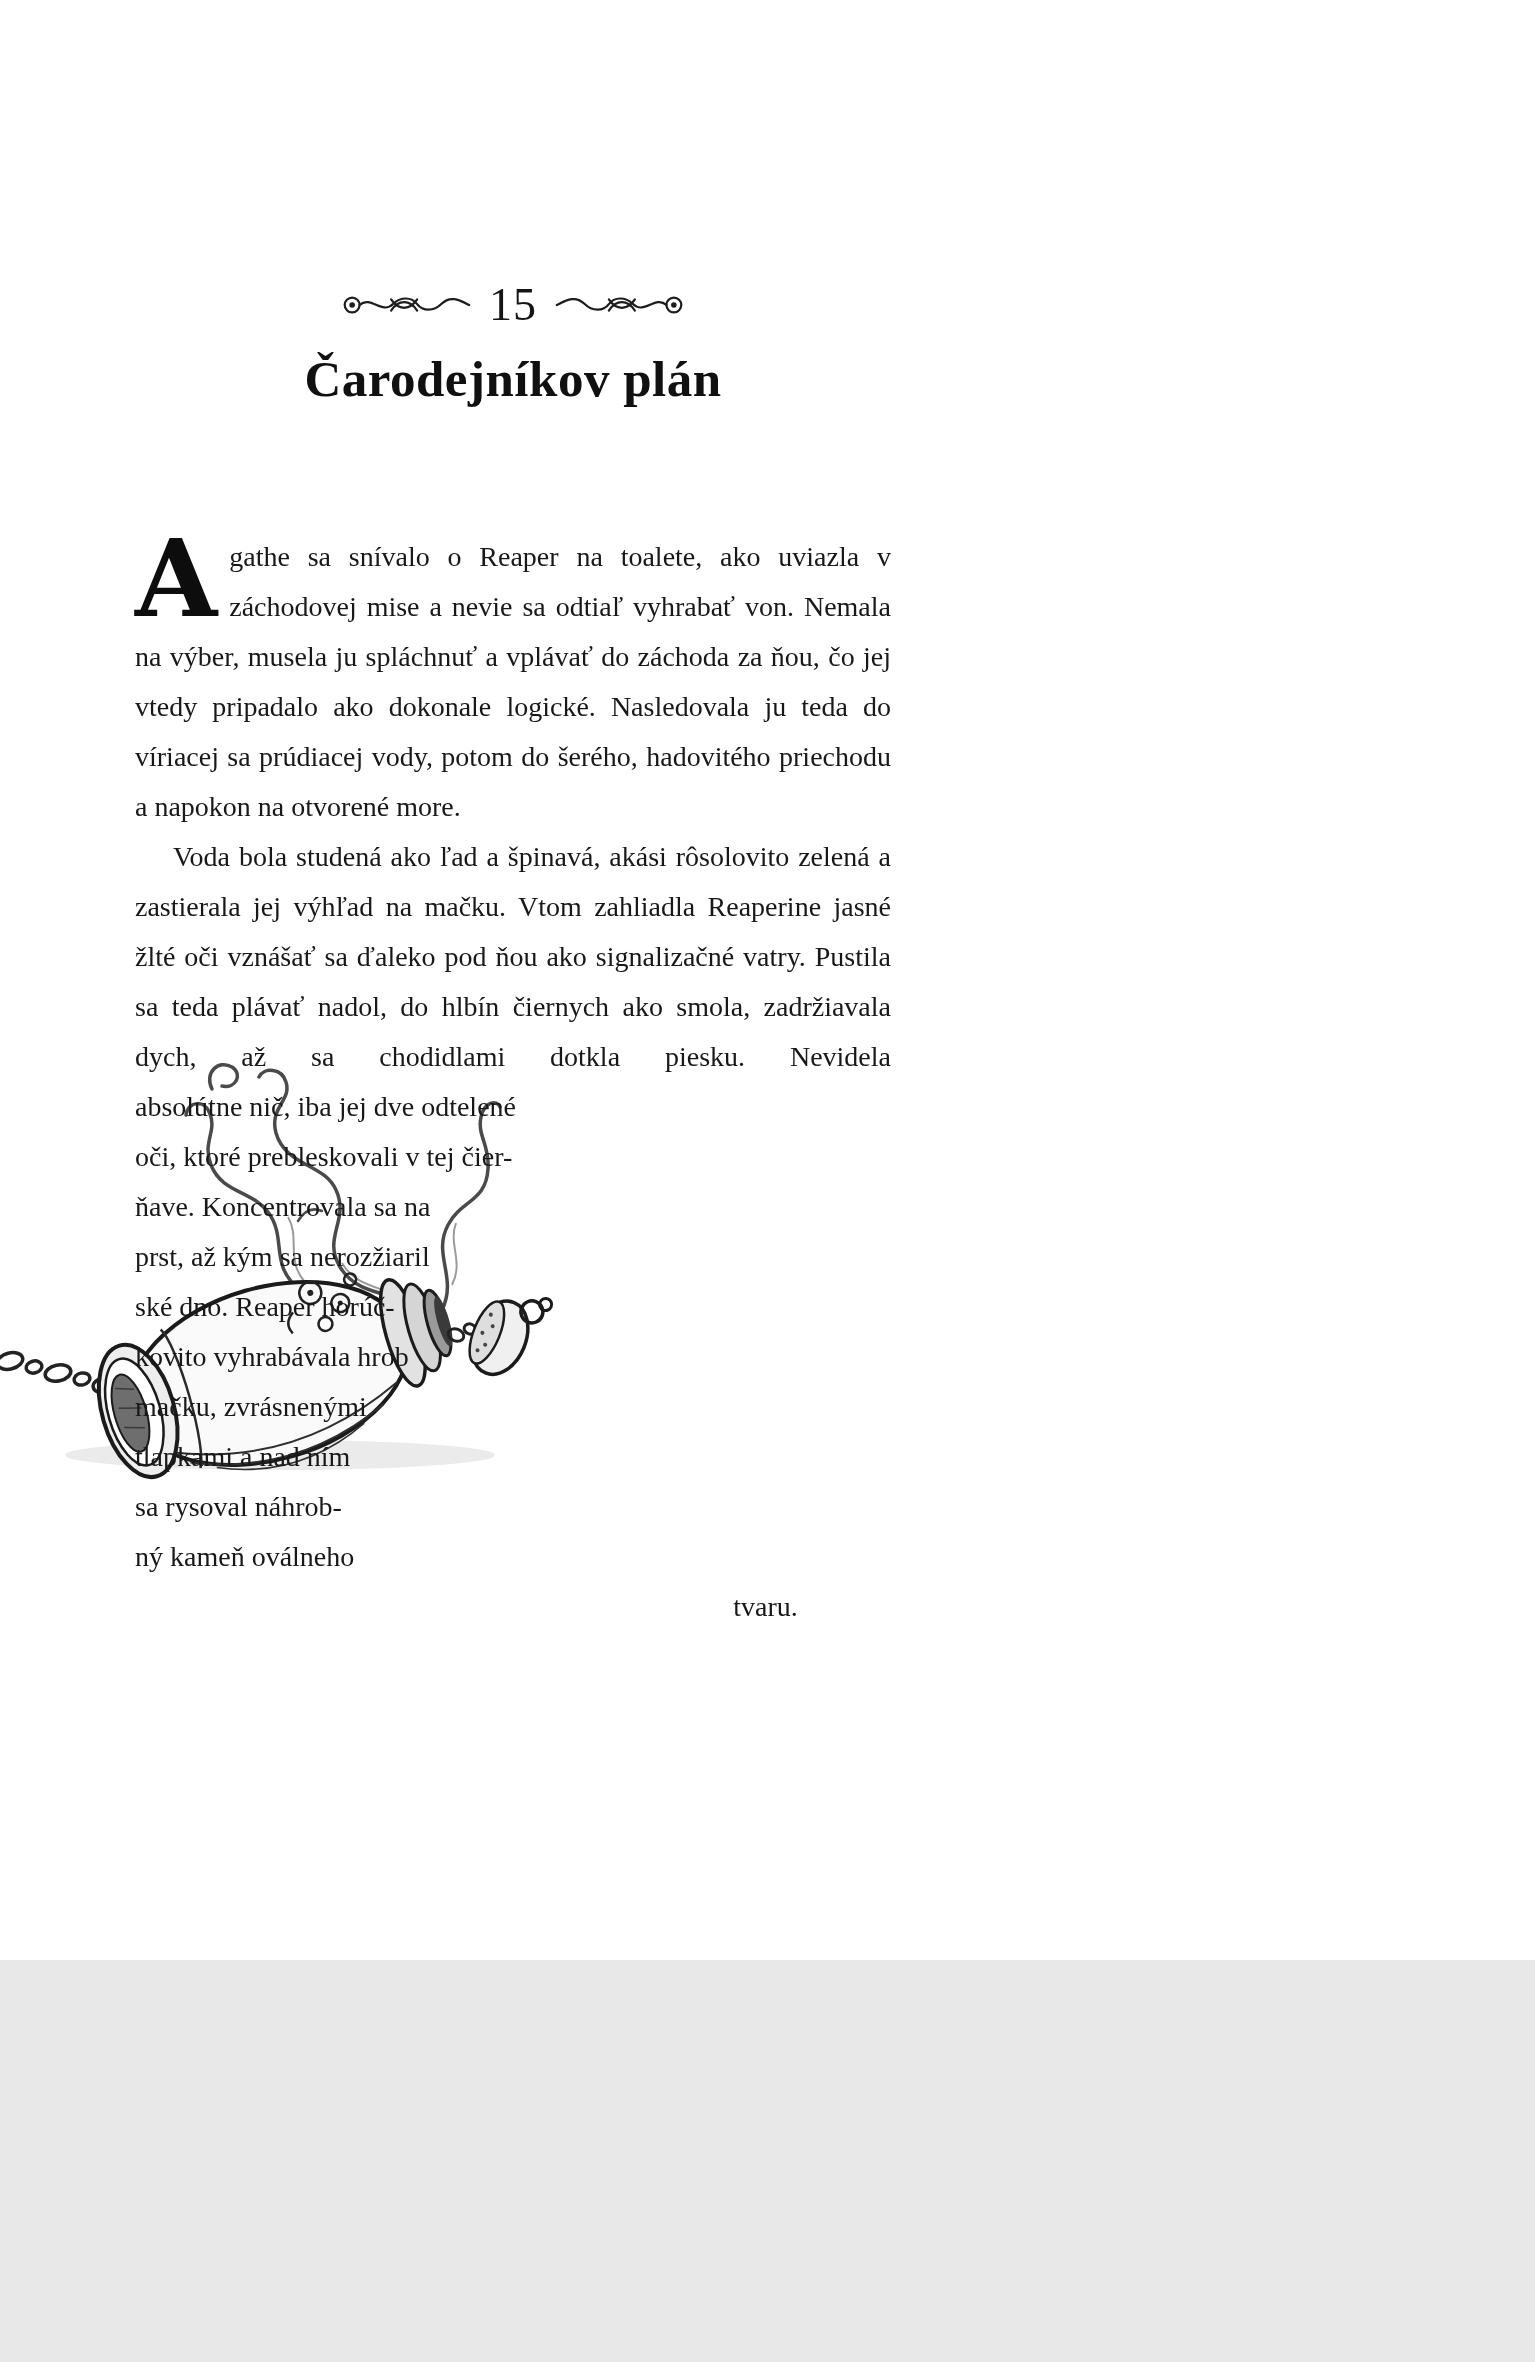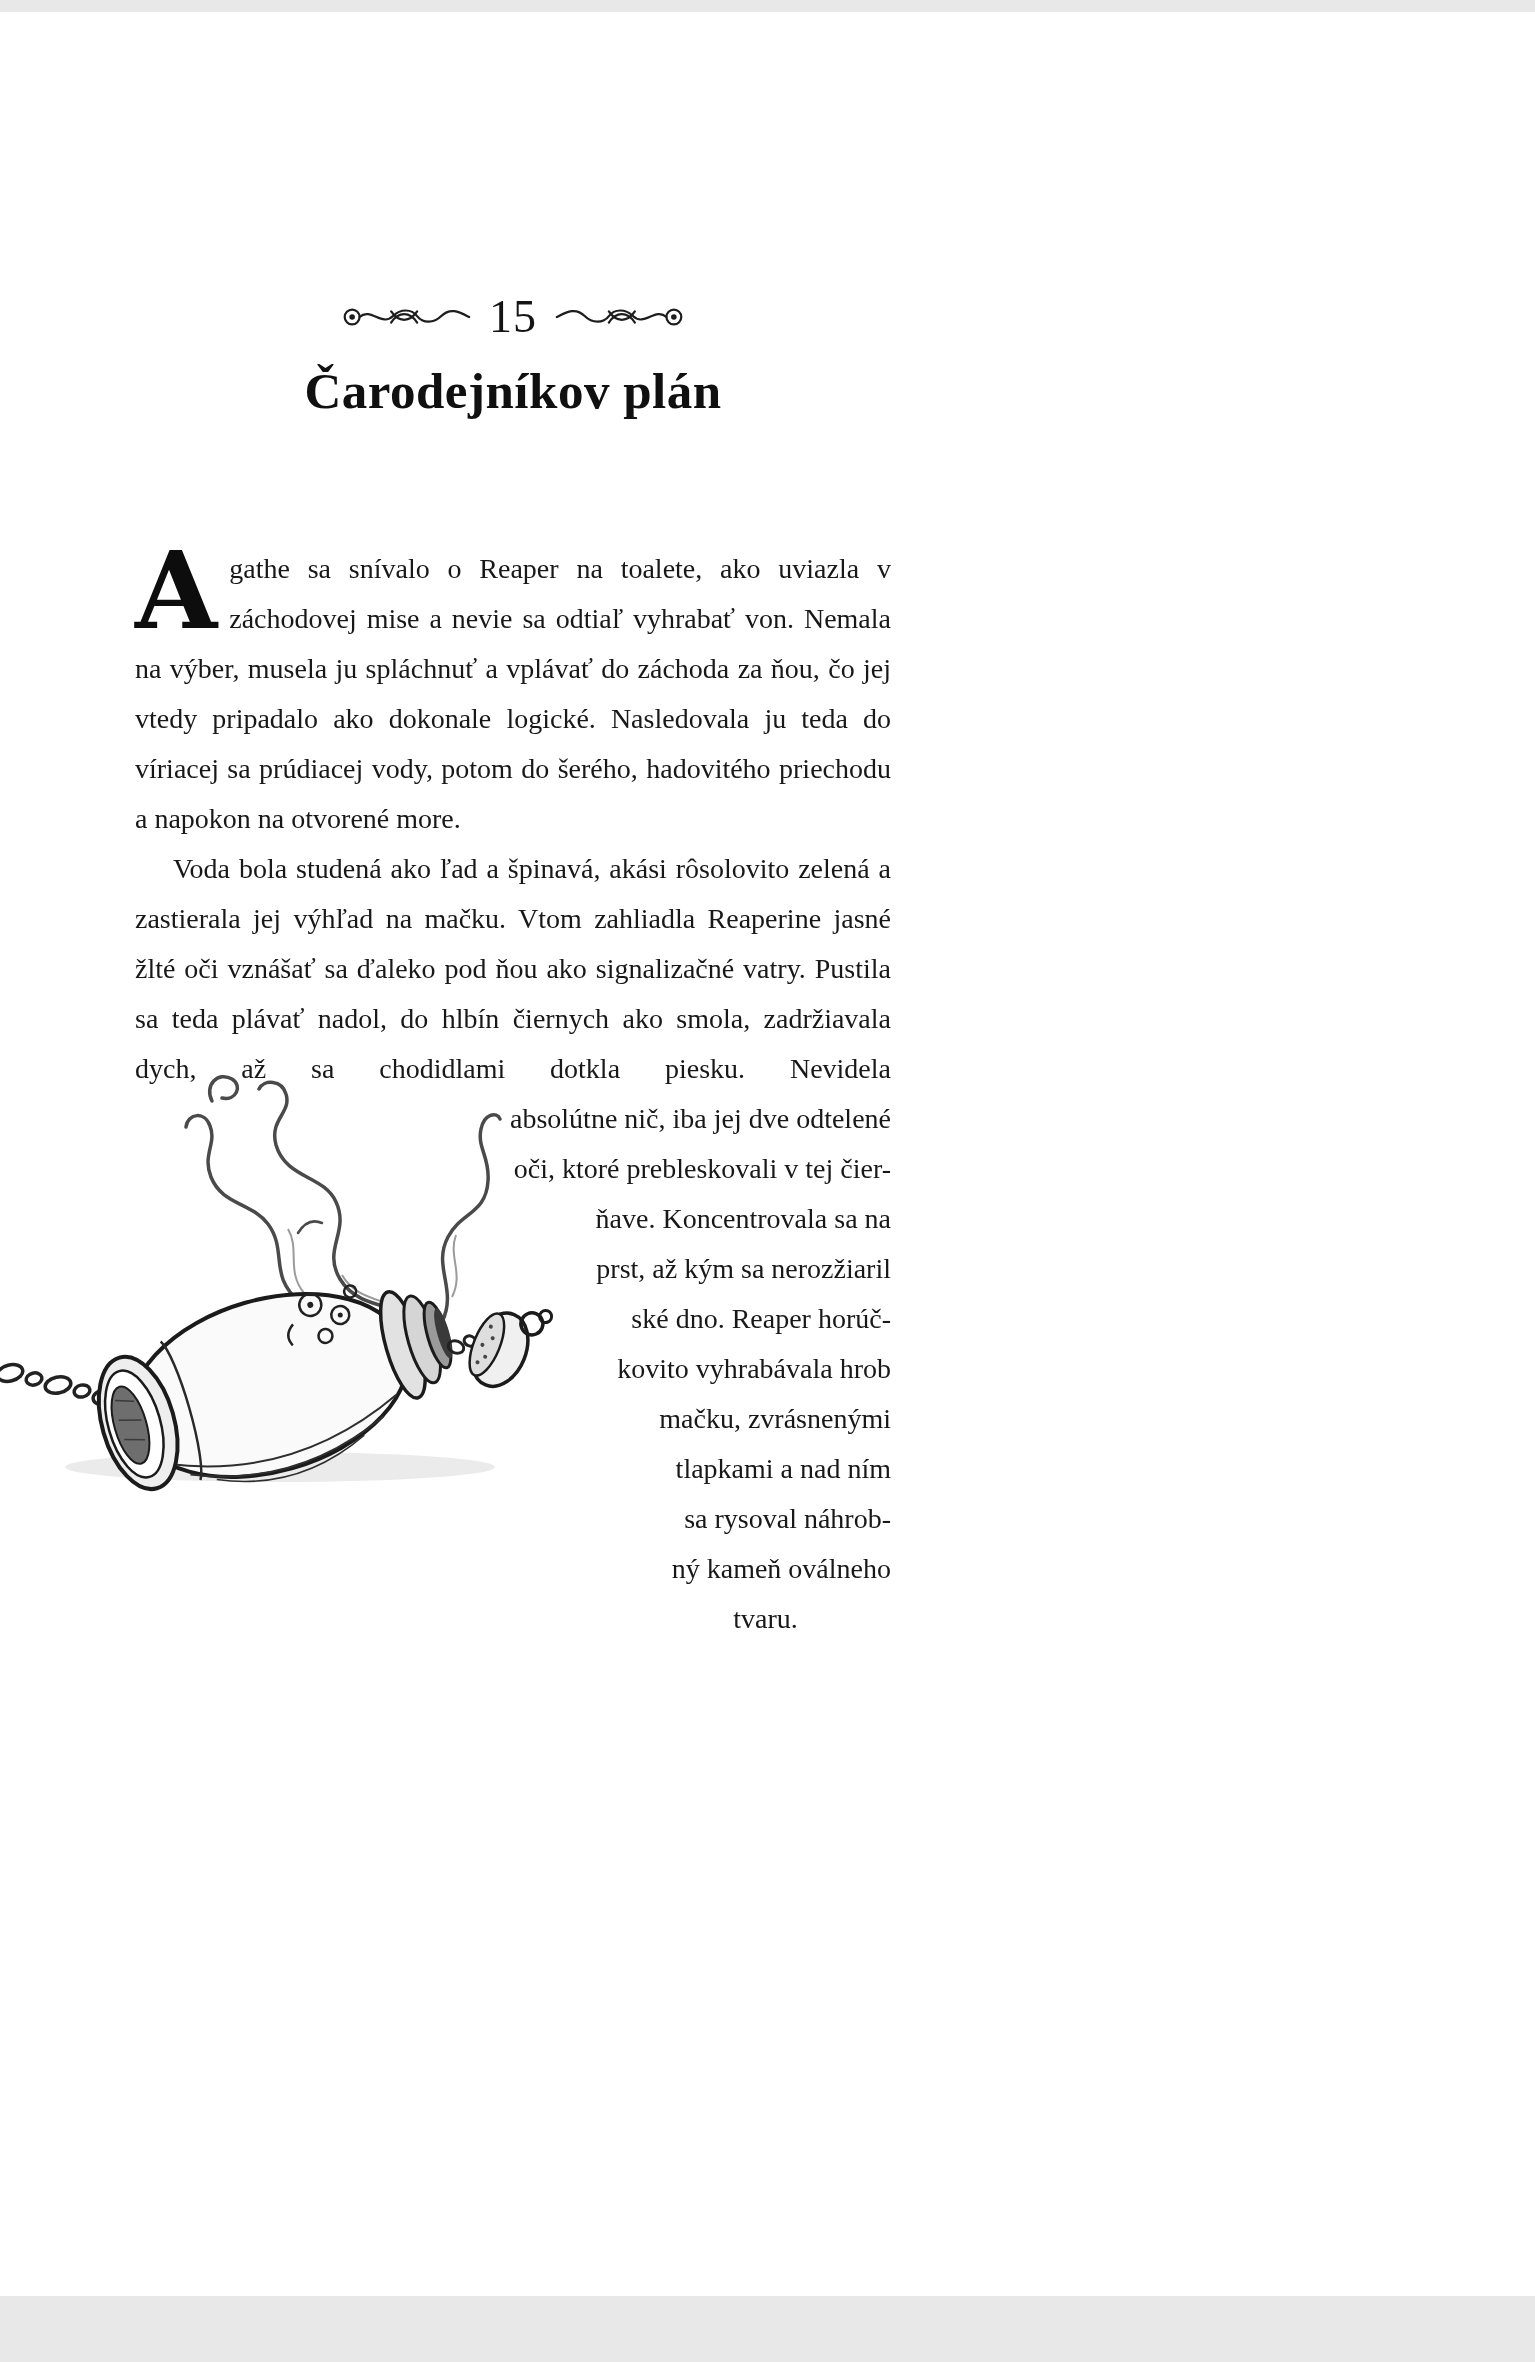--- a/index.html
+++ b/index.html
@@ -1,20 +1,20 @@
 <!DOCTYPE html>
 <html><head>
 <meta charset="utf-8">
 <style>
   html, body { margin: 0; padding: 0; background: #e8e8e8; }
   .page {
     position: relative;
     width: 1535px;
-    height: 2284px;
-    margin: 12px auto;
+    height: 1960px;
+    margin: 0 auto;
     background: #ffffff;
     color: #161616;
     font-family: "Liberation Serif", "DejaVu Serif", serif;
     overflow: hidden;
   }
   .content {
     position: absolute;
     left: 135px;
     top: 0;
     width: 756px;
@@ -56,21 +56,21 @@
     font-size: 106px;
     line-height: 82px;
     padding: 6px 12px 0 0;
     color: #0d0d0d;
   }
   .p2-start {
     text-indent: 38px;
     text-align: justify;
     text-align-last: justify;
   }
-  .wrapped-line { text-align: right; white-space: nowrap; }
+  .wrapped-line { text-align: left; white-space: nowrap; }
   .wrapped-line.last { text-align: center; padding-left: 505px; }
   .illustration {
     position: absolute;
     left: 0;
     top: 985px;
     width: 560px;
     height: 500px;
   }
 </style>
 </head>

